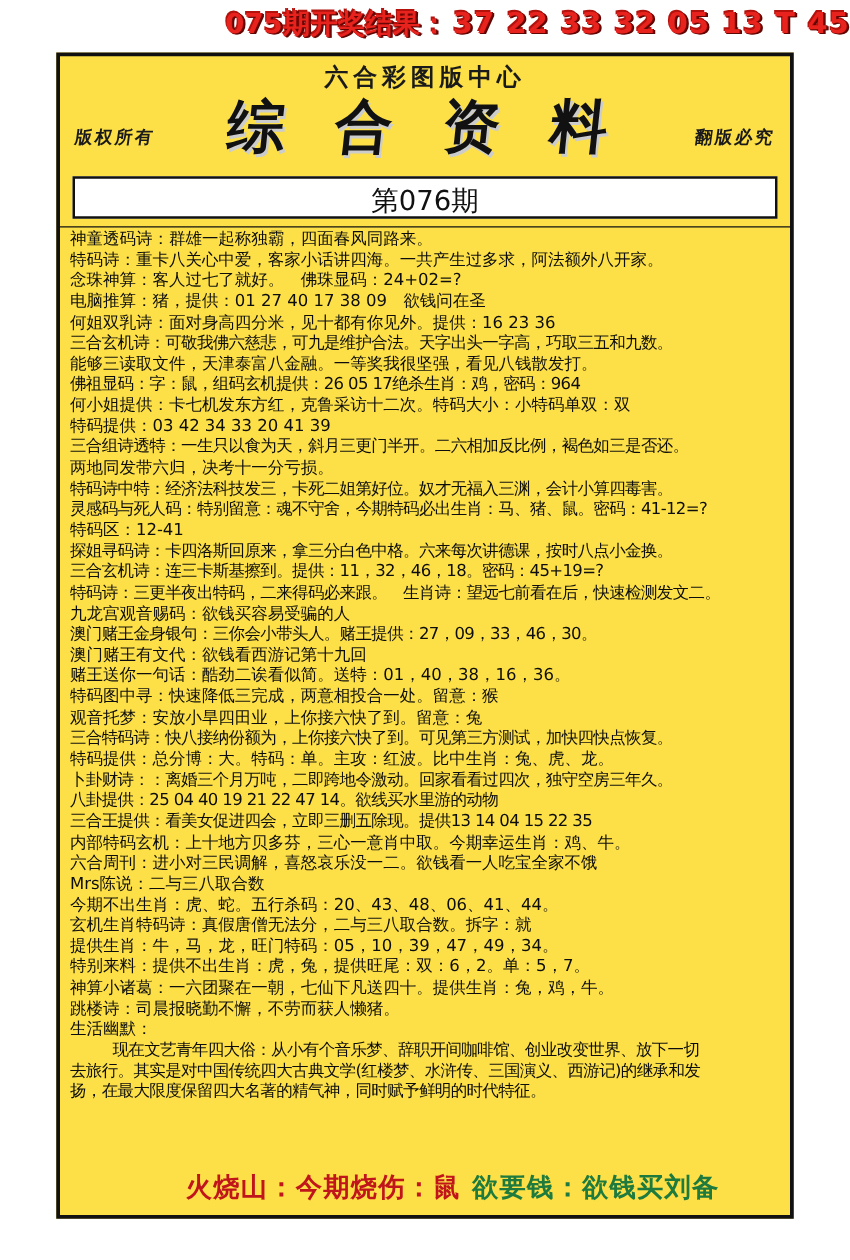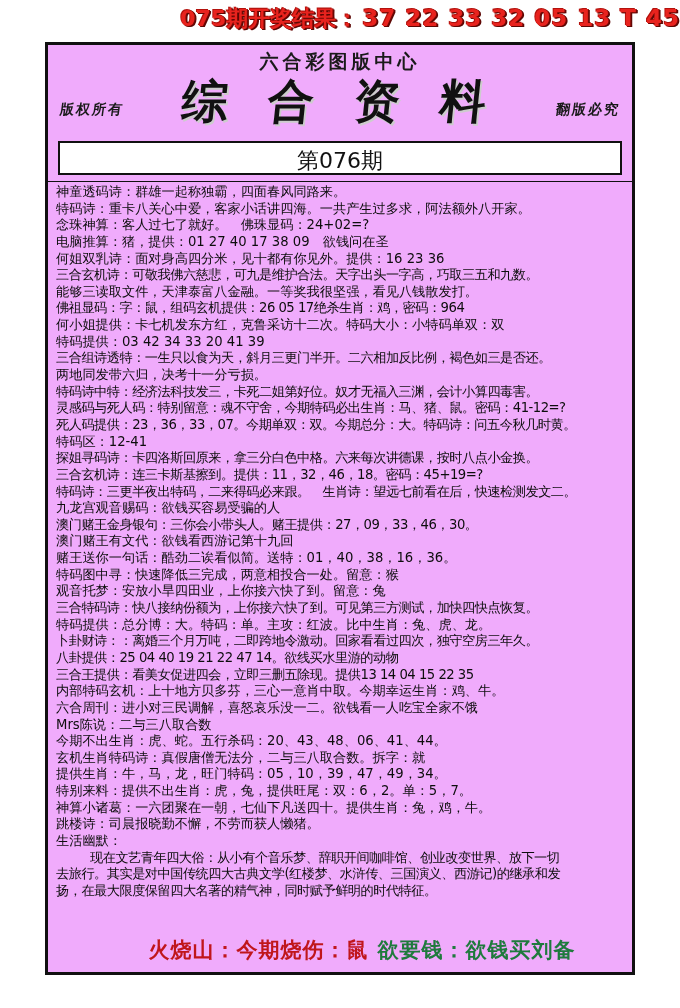--- a/index.html
+++ b/index.html
@@ -53,21 +53,21 @@
   }
 
   
   #poster-frame {
     position: absolute;
     left: 45px;
     top: 42px;
     width: 590px;
     height: 933px;
     border: 3px solid #111111;
-    background: #f0abfc;
+    background: #fde047;
     box-sizing: border-box;
   }
 
   
   #masthead {
     position: relative;
     height: 92px;
     overflow: hidden;
   }
   #masthead-sub {
@@ -166,20 +166,21 @@
     line-height: 16.65px;
     height: 16.65px;
     color: #0d0d0d;
     white-space: nowrap;
     font-family: "DejaVu Sans", "Liberation Sans", sans-serif;
     letter-spacing: 0px;
     overflow: hidden;
   }
   .tline.indent {
     text-indent: 34px;
+    font-family: Liberation Mono, monospace;
   }
   .tline.tight {
     letter-spacing: -0.5px;
   }
 
   
   #bottom-strip {
     position: absolute;
     left: 0;
     bottom: 5px;
@@ -234,21 +235,20 @@
         <div class="tline">何姐双乳诗：面对身高四分米，见十都有你见外。提供：16 23 36</div>
         <div class="tline tight">三合玄机诗：可敬我佛六慈悲，可九是维护合法。天字出头一字高，巧取三五和九数。</div>
         <div class="tline">能够三读取文件，天津泰富八金融。一等奖我很坚强，看见八钱散发打。</div>
         <div class="tline tight">佛祖显码：字：鼠，组码玄机提供：26 05 17绝杀生肖：鸡，密码：964</div>
         <div class="tline">何小姐提供：卡七机发东方红，克鲁采访十二次。特码大小：小特码单双：双</div>
         <div class="tline">特码提供：03 42 34 33 20 41 39</div>
         <div class="tline tight">三合组诗透特：一生只以食为天，斜月三更门半开。二六相加反比例，褐色如三是否还。</div>
         <div class="tline">两地同发带六归，决考十一分亏损。</div>
         <div class="tline tight">特码诗中特：经济法科技发三，卡死二姐第好位。奴才无福入三渊，会计小算四毒害。</div>
         <div class="tline tight">灵感码与死人码：特别留意：魂不守舍，今期特码必出生肖：马、猪、鼠。密码：41-12=?</div>
-        <div class="tline tight">死人码提供：23，36，33，07。今期单双：双。今期总分：大。特码诗：问五今秋几时黄。</div>
         <div class="tline">特码区：12-41</div>
         <div class="tline tight">探姐寻码诗：卡四洛斯回原来，拿三分白色中格。六来每次讲德课，按时八点小金换。</div>
         <div class="tline tight">三合玄机诗：连三卡斯基擦到。提供：11，32，46，18。密码：45+19=?</div>
         <div class="tline tight">特码诗：三更半夜出特码，二来得码必来跟。　生肖诗：望远七前看在后，快速检测发文二。</div>
         <div class="tline">九龙宫观音赐码：欲钱买容易受骗的人</div>
         <div class="tline tight">澳门赌王金身银句：三你会小带头人。赌王提供：27，09，33，46，30。</div>
         <div class="tline">澳门赌王有文代：欲钱看西游记第十九回</div>
         <div class="tline">赌王送你一句话：酷劲二诶看似简。送特：01，40，38，16，36。</div>
         <div class="tline">特码图中寻：快速降低三完成，两意相投合一处。留意：猴</div>
         <div class="tline">观音托梦：安放小旱四田业，上你接六快了到。留意：兔</div>

